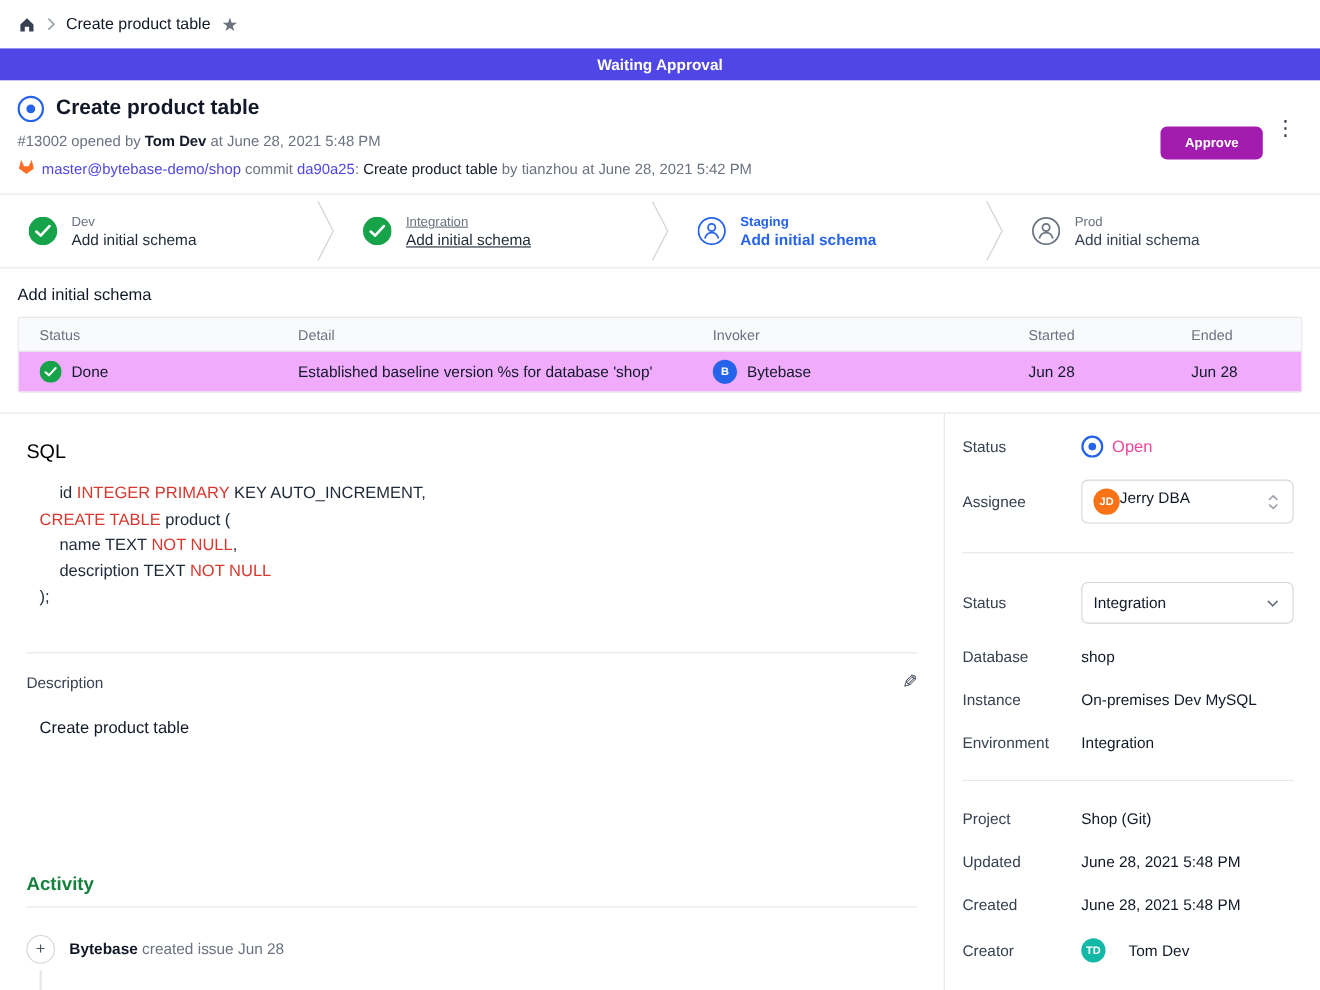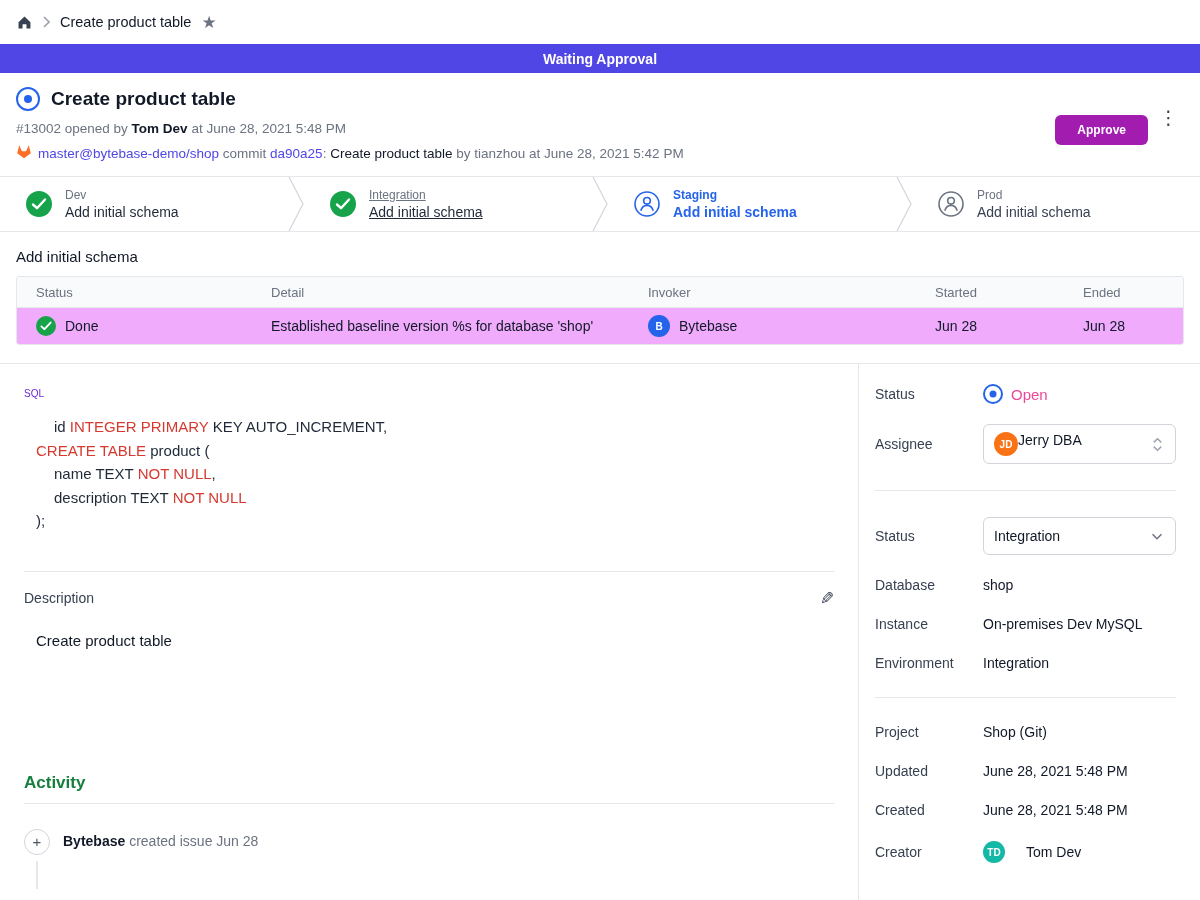--- a/index.html
+++ b/index.html
@@ -31,21 +31,21 @@
   .commit-row { margin-top: 8px; font-size: 13.5px; color: #6b7280; display: flex; align-items: center; gap: 6px; }
   .commit-row a { color: #4f46e5; text-decoration: none; cursor: pointer; }
   .commit-row .msg-dark { color: #111827; }
   .approve-btn { position: absolute; top: 30px; right: 52px; background: #a21caf; color: #fff; border: none;
     font-size: 12px; font-weight: 600; padding: 8px 22px; border-radius: 6px; cursor: pointer;
     font-family: inherit; margin-top: 12px; }
   .kebab { position: absolute; top: 33px; right: 18px; font-size: 19px; color: #374151; cursor: pointer;
     line-height: 1; padding: 2px 4px; }
 
   
-  .pipeline { display: flex; align-items: stretch; border-top: 1px solid #e5e7eb; border-bottom: 1px solid #e5e7eb; height: 56px; }
+  .pipeline { display: flex; align-items: stretch; border-top: 1px solid #e5e7eb; border-bottom: 1px solid #e5e7eb; height: 68px; }
   .stage { flex: 1; display: flex; align-items: center; gap: 13px; padding-left: 26px; cursor: pointer; }
   .stage .texts { display: flex; flex-direction: column; gap: 2px; }
   .stage .stage-name { font-size: 12px; color: #6b7280; }
   .stage .stage-task { font-size: 14px; color: #1f2937; }
   .stage.is-link .stage-name, .stage.is-link .stage-task { text-decoration: underline; }
   .stage.is-active .stage-name, .stage.is-active .stage-task { color: #2563eb; font-weight: 700; }
   .stage.is-pending .stage-task { color: #374151; }
   .stage-sep { align-self: stretch; display: flex; align-items: center; }
   .check-circle { width: 26px; height: 26px; flex: 0 0 auto; }
   .person-icon { width: 26px; height: 26px; flex: 0 0 auto; }
@@ -66,21 +66,21 @@
   .avatar.blue { background: #2563eb; }
   .avatar.orange { background: #f97316; }
   .avatar.teal { background: #14b8a6; }
 
   
   .content { display: flex; border-top: 1px solid #e5e7eb; min-height: 531px; align-items: stretch; }
   .main { flex: 1; padding: 24px; min-width: 0; }
   .side { width: 342px; border-left: 1px solid #e5e7eb; padding: 20px 24px 0 16px; }
 
   
-  .sql-label { font-size: 10px; color: #6d28d9; }
+  .sql-label { font-size: 18px; color: #000000; }
   .sql-code { margin-top: 16px; margin-left: 12px; font-size: 15px; line-height: 23.5px; color: #1f2937; }
   .sql-line { white-space: pre; }
   .sql-line.ind { padding-left: 18px; }
   .kw { color: #d6392f; }
 
   .soft-divider { border-top: 1px solid #e5e7eb; margin-top: 38px; }
 
   
   .desc-header { margin-top: 16px; display: flex; align-items: center; justify-content: space-between; }
   .desc-label { font-size: 14px; color: #374151; text-align: right; }

